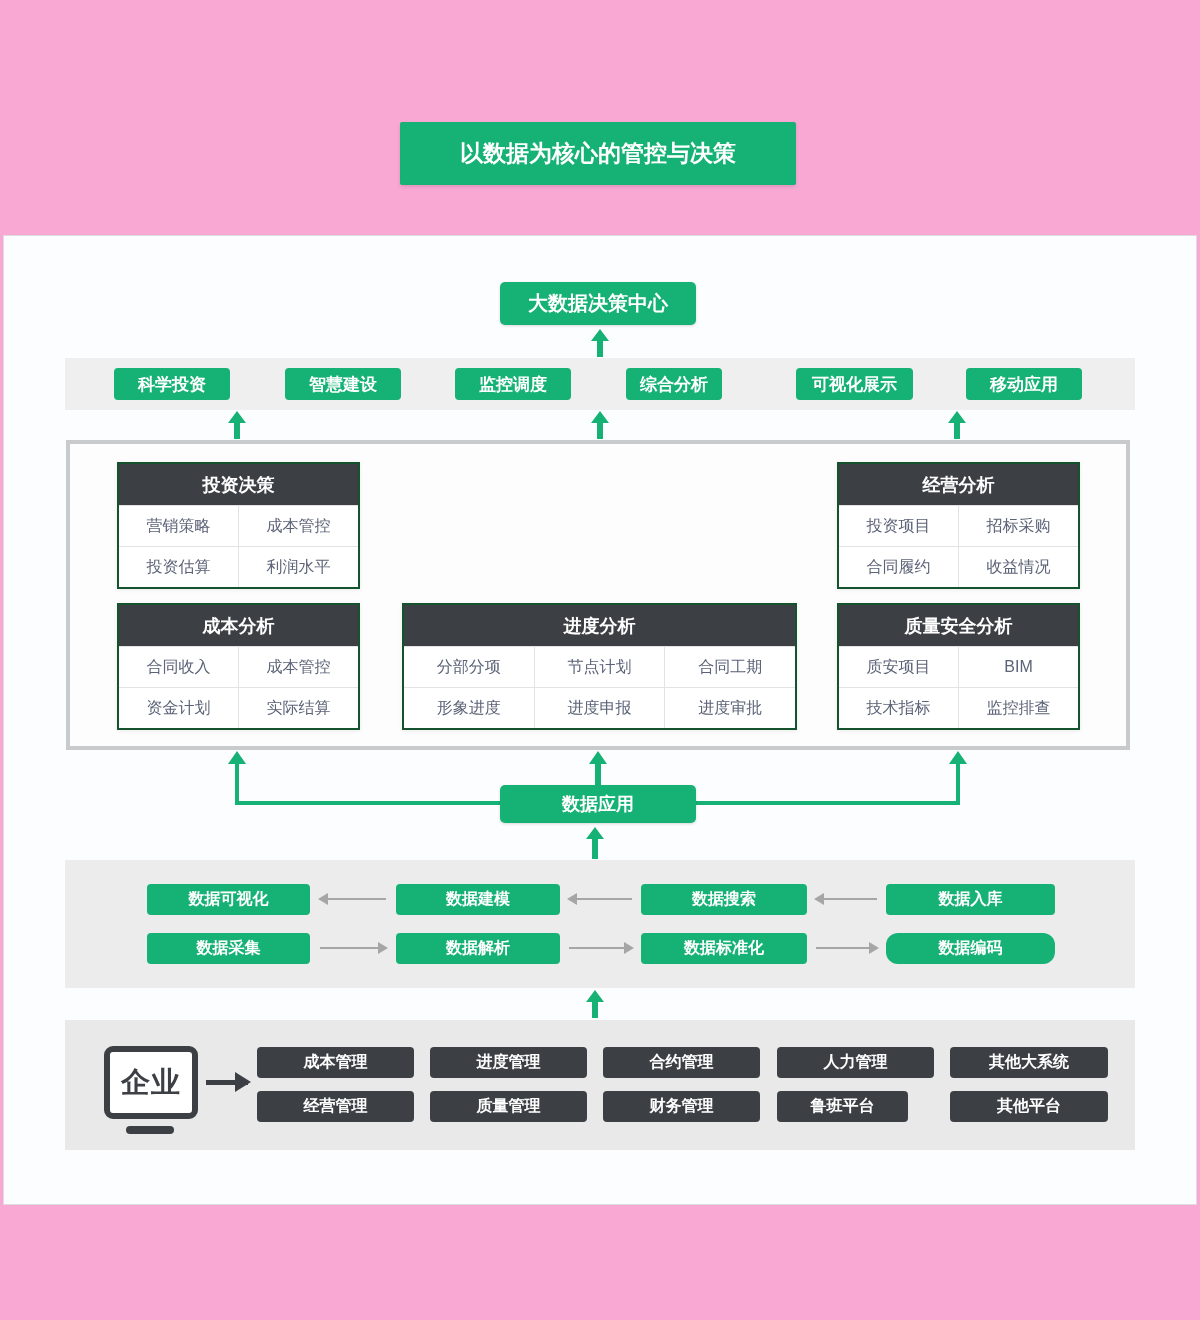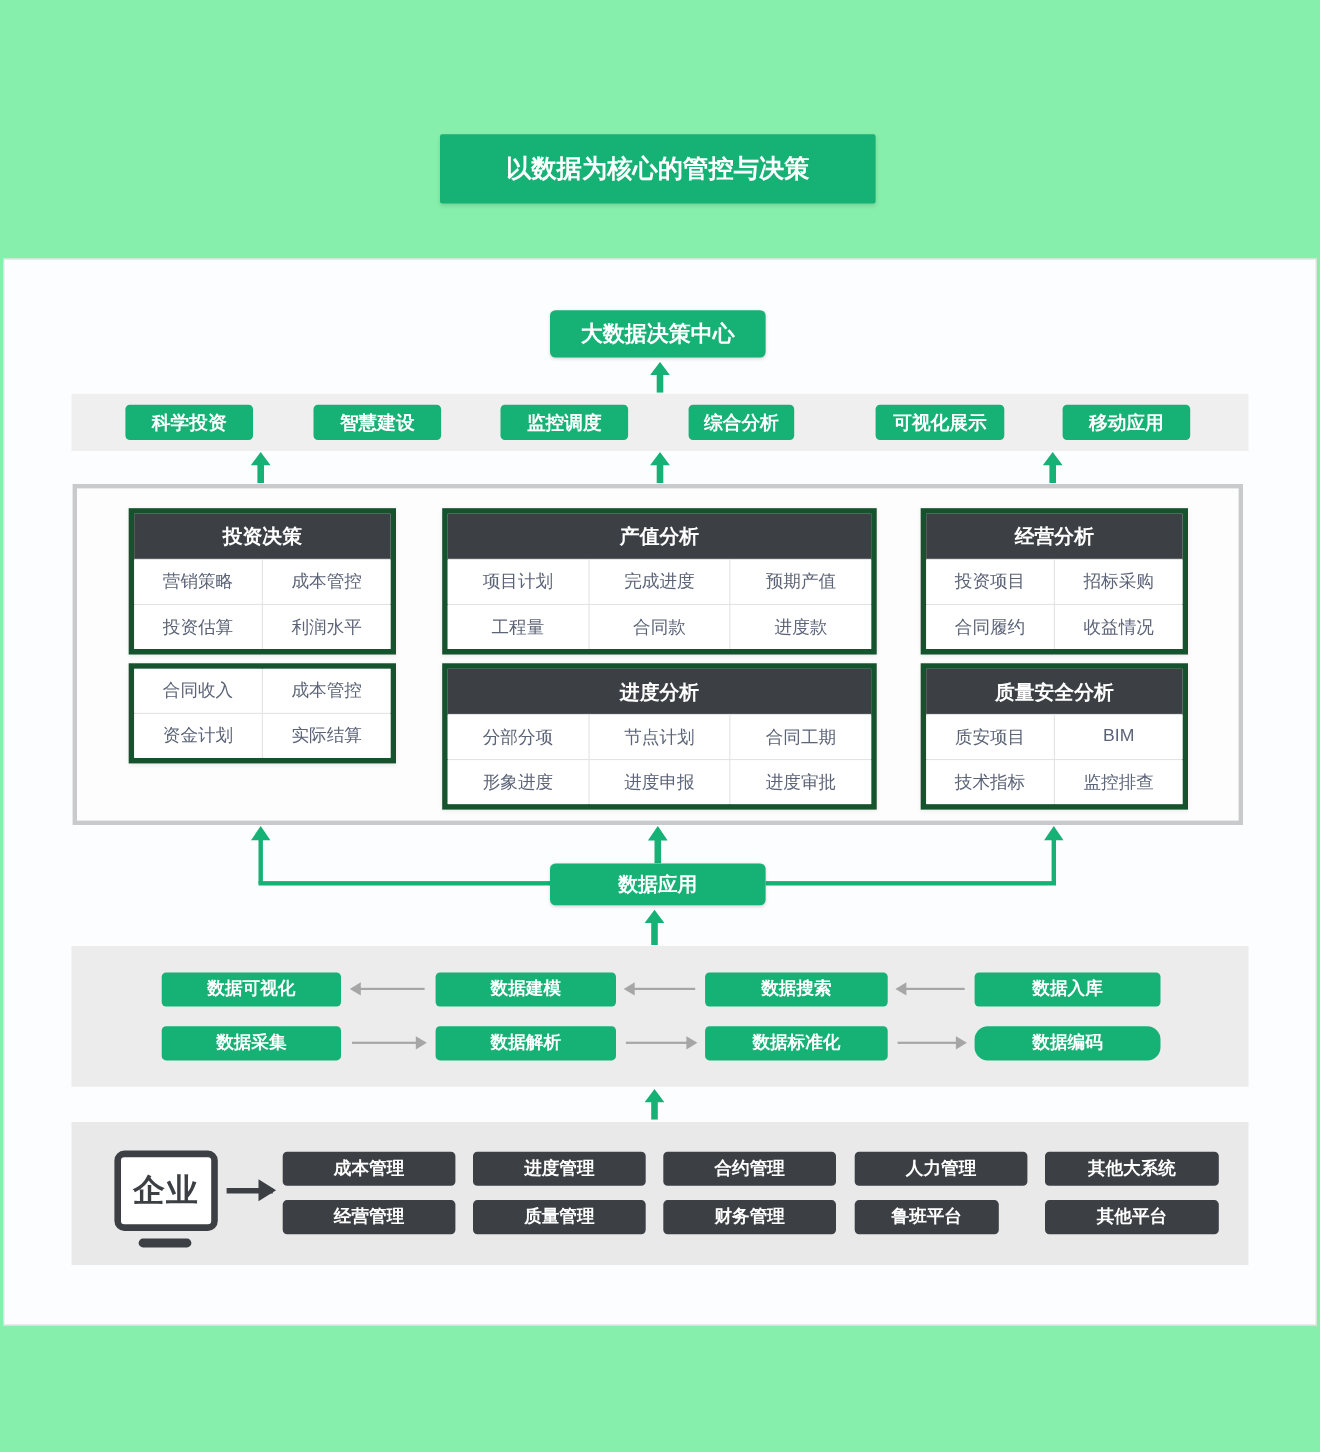--- a/index.html
+++ b/index.html
@@ -7,21 +7,21 @@
     --dark:#3c4044;
     --cell-text:#5b6377;
     --arrow-gray:#a6a6a6;
     --band1-bg:#efeff0;
     --band2-bg:#ececed;
     --band3-bg:#e9e9ea;
   }
   *{margin:0;padding:0;box-sizing:border-box;}
   html,body{background:#f7f9fb;}
   body{font-family:"Liberation Sans","DejaVu Sans",sans-serif;}
-  .canvas{position:relative;width:1200px;height:1320px;background:#86efac;overflow:hidden;}
+  .canvas{position:relative;width:1200px;height:1320px;background:#f9a8d4;overflow:hidden;}
 
   .outer-panel{position:absolute;left:3px;top:235px;width:1194px;height:970px;
     background:#fcfdfe;border:1px solid #dadcde;}
 
   .title-box{position:absolute;left:400px;top:122px;width:396px;height:63px;
     background:var(--green);color:#fff;font-size:23px;font-weight:700;
     display:flex;align-items:center;justify-content:center;border-radius:2px;
     box-shadow:0 2px 4px rgba(0,0,0,.12);}
 
   .green-node{position:absolute;background:var(--green);color:#fff;font-weight:700;
@@ -37,21 +37,21 @@
 
   .gbtn{position:absolute;background:var(--green);color:#fff;font-weight:700;
     display:flex;align-items:center;justify-content:center;border-radius:4px;cursor:pointer;}
   .gbtn.lv1{top:368px;height:32px;font-size:17px;}
   .gbtn.rowA{top:884px;height:31px;font-size:16px;}
   .gbtn.rowB{top:933px;height:31px;font-size:16px;}
 
   .mid-container{position:absolute;left:66px;top:440px;width:1064px;height:310px;
     border:4px solid #c9cacb;background:#fdfdfe;}
 
-  .atable{position:absolute;display:grid;gap:1px;background:#e3e3e3;border:5px solid #14532d;
+  .atable{position:absolute;display:grid;gap:1px;background:#e3e3e3;border:2px solid #14532d;
     box-shadow:0 1px 4px rgba(0,0,0,.08);}
   .cols2{grid-template-columns:1fr 1fr;}
   .cols3{grid-template-columns:1fr 1fr 1fr;}
   .atable .hd{grid-column:1 / -1;background:var(--dark);color:#fff;font-weight:700;
     font-size:18px;height:41px;display:flex;align-items:center;justify-content:center;}
   .atable .cell{background:#fff;color:var(--cell-text);font-size:16px;height:40px;
     display:flex;align-items:center;justify-content:center;}
 
   .up-arrow{position:absolute;display:block;}
   .up-arrow path{fill:var(--green);}
@@ -117,39 +117,31 @@
   <div class="mid-container"></div>
 
   <div class="atable cols2" style="left:117px;top:462px;width:243px;">
     <div class="hd">投资决策</div>
     <div class="cell">营销策略</div>
     <div class="cell">成本管控</div>
     <div class="cell">投资估算</div>
     <div class="cell">利润水平</div>
   </div>
 
-  <div class="atable cols3" style="left:402px;top:462px;width:395px;">
-    <div class="hd">产值分析</div>
-    <div class="cell">项目计划</div>
-    <div class="cell">完成进度</div>
-    <div class="cell">预期产值</div>
-    <div class="cell">工程量</div>
-    <div class="cell">合同款</div>
-    <div class="cell">进度款</div>
-  </div>
 
   <div class="atable cols2" style="left:837px;top:462px;width:243px;">
     <div class="hd">经营分析</div>
     <div class="cell">投资项目</div>
     <div class="cell">招标采购</div>
     <div class="cell">合同履约</div>
     <div class="cell">收益情况</div>
   </div>
 
   <div class="atable cols2" style="left:117px;top:603px;width:243px;">
+    <div class="hd">成本分析</div>
     <div class="cell">合同收入</div>
     <div class="cell">成本管控</div>
     <div class="cell">资金计划</div>
     <div class="cell">实际结算</div>
   </div>
 
   <div class="atable cols3" style="left:402px;top:603px;width:395px;">
     <div class="hd">进度分析</div>
     <div class="cell">分部分项</div>
     <div class="cell">节点计划</div>

